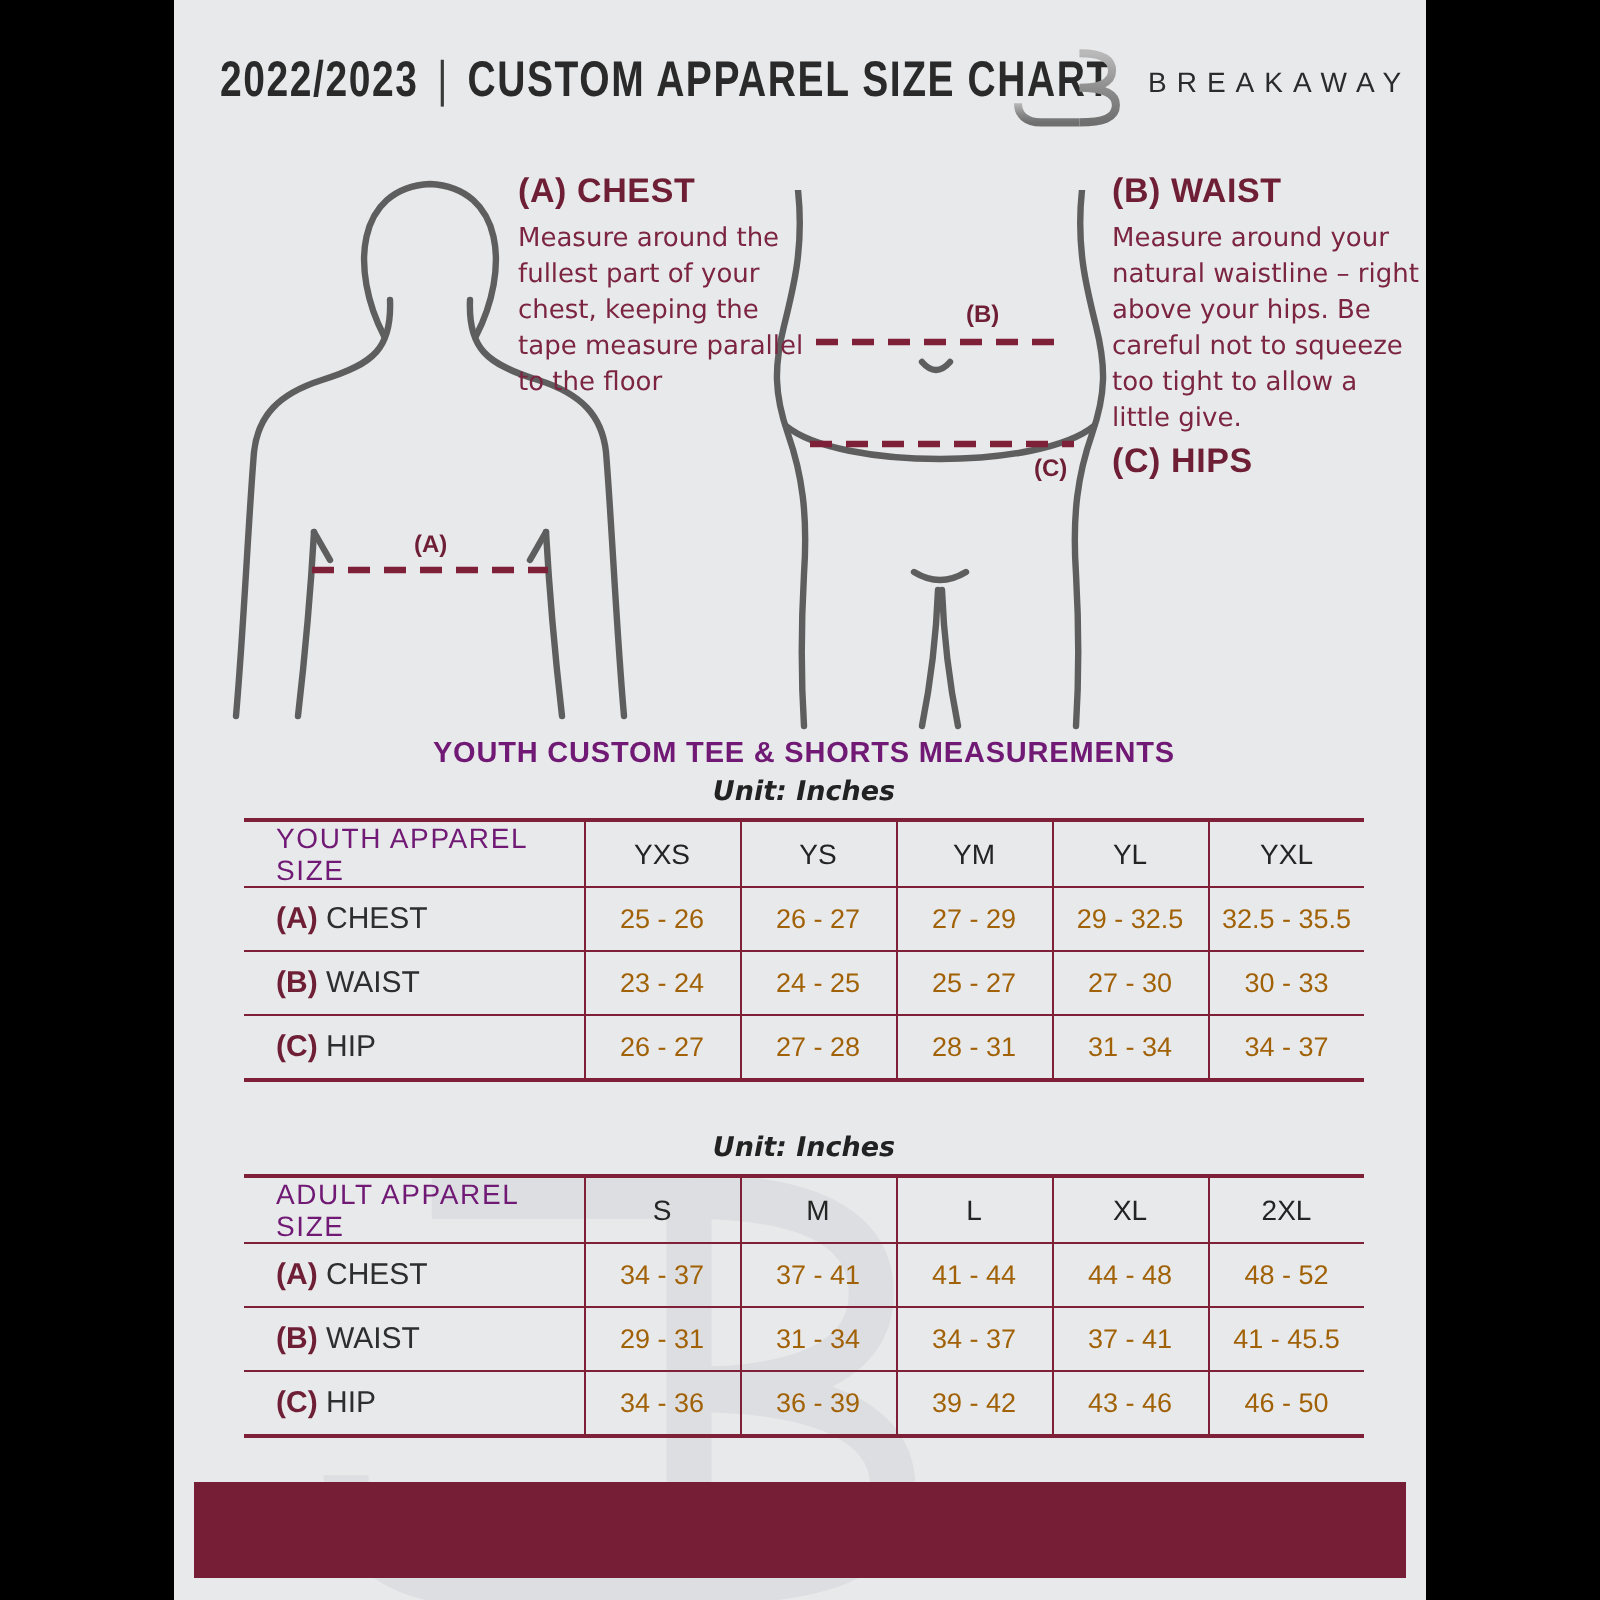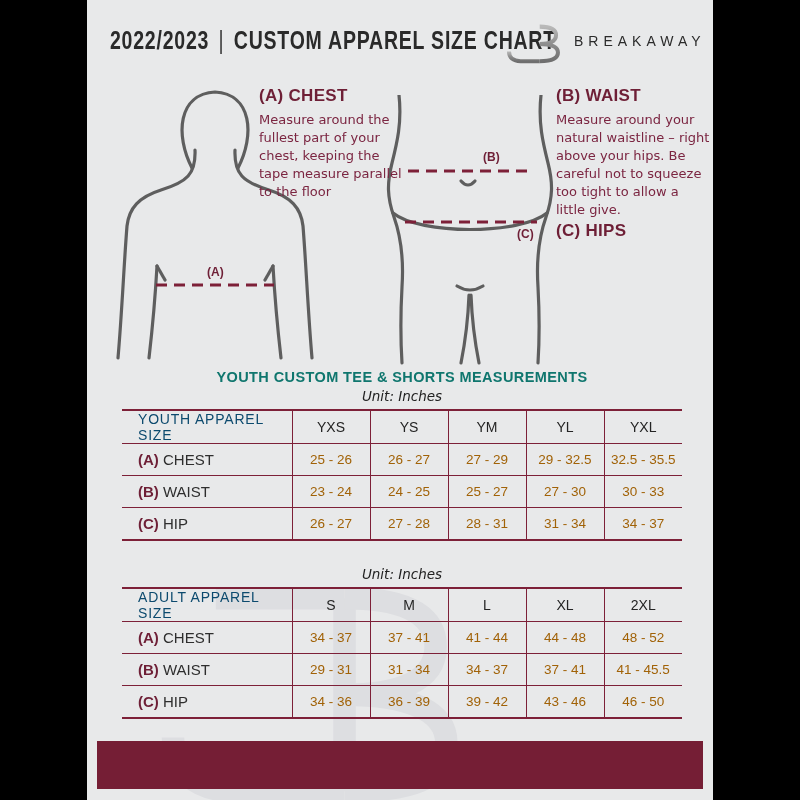--- a/index.html
+++ b/index.html
@@ -25,34 +25,34 @@
   .dash{fill:none;stroke:var(--maroon);stroke-width:3.2;stroke-dasharray:11 7}
   .dlabel{font-size:12px;font-weight:700;color:var(--maroon_dark)}
 
   
   .guide-h{font-size:17px;font-weight:800;letter-spacing:.3px;color:var(--maroon_dark)}
   .desc{font-family:"DejaVu Sans",sans-serif;font-weight:500;
     font-size:13px;line-height:1.38;color:var(--body_text)}
 
   
   .sec-title{left:35px;width:560px;text-align:center;font-size:14.5px;font-weight:700;
-    letter-spacing:.4px;color:#0f766e}
+    letter-spacing:.4px;color:#701a75}
   .sec-unit{left:35px;width:560px;text-align:center;font-family:"DejaVu Sans",sans-serif;
-    font-style:italic;font-weight:400;font-size:13.5px;color:#222}
+    font-style:italic;font-weight:700;font-size:13.5px;color:#222}
 
   
   table.size-table{left:35px;width:560px;border-collapse:collapse;table-layout:fixed;
     border-top:2.5px solid var(--maroon);border-bottom:2px solid var(--maroon)}
   .size-table col.c0{width:170px}
   .size-table col.cn{width:78px}
   .size-table th,.size-table td{height:32px;padding:0;text-align:center;vertical-align:middle;
     border-bottom:1.5px solid var(--maroon)}
   .size-table tr>*+*{border-left:1.5px solid var(--maroon)}
   .size-table thead th{font-weight:400;font-size:14px;color:#242424}
-  .size-table thead th:first-child{font-weight:400;font-size:14px;color:#0c4a6e;letter-spacing:.8px}
+  .size-table thead th:first-child{font-weight:400;font-size:14px;color:#701a75;letter-spacing:.8px}
   .size-table th:first-child,.size-table td:first-child{text-align:left;padding-left:16px}
   .size-table td{font-size:13.5px;color:#a16207}
   .size-table td:first-child{font-size:15px;color:#2e2e2e}
   .size-table td .marker{color:var(--maroon_dark);font-weight:700}
   .size-table tbody tr:last-child td{border-bottom:none}
 
   .watermark{z-index:0}
   .footer-bar{left:10px;top:741px;width:606px;height:48px;background:var(--footer);z-index:2}
 </style>
 </head>

